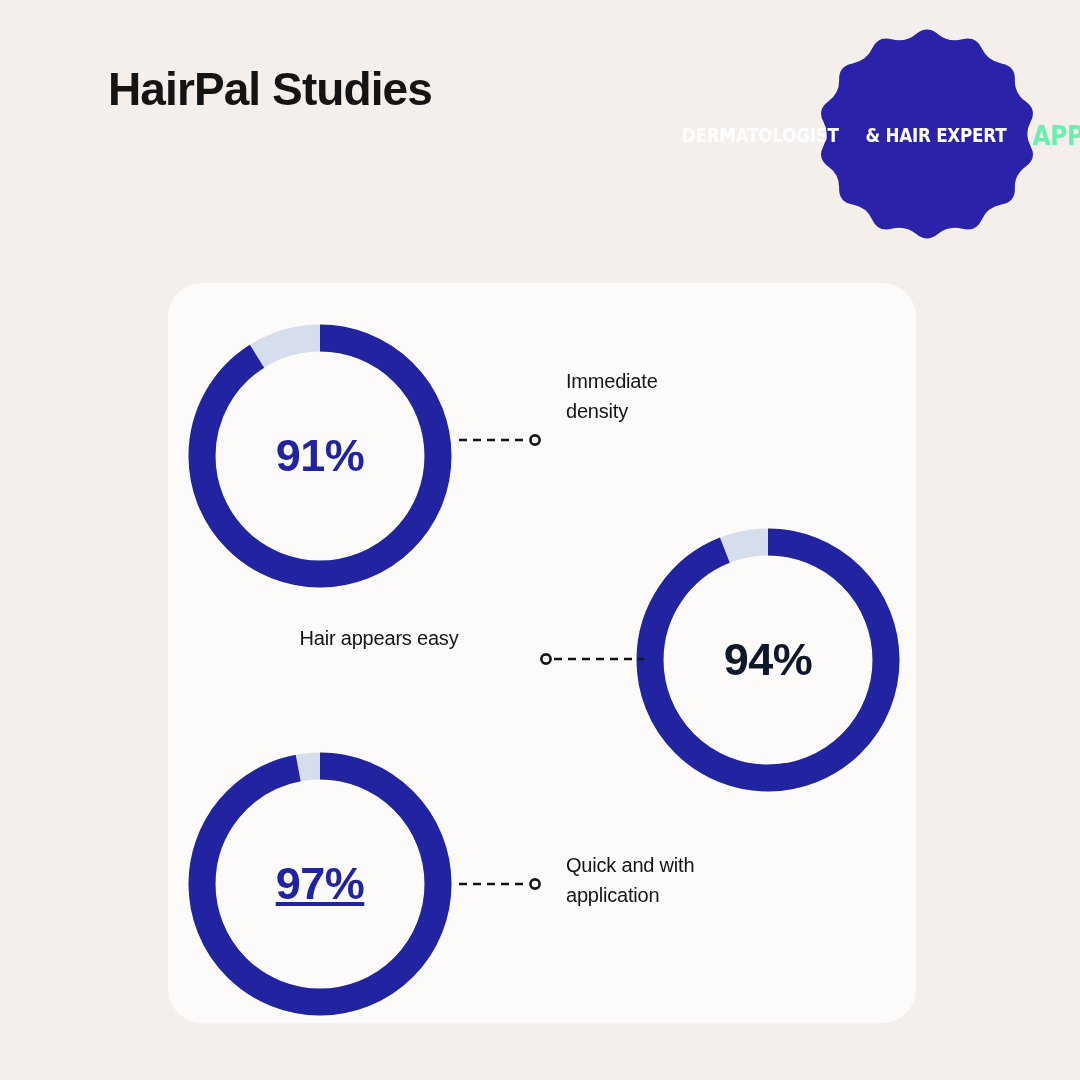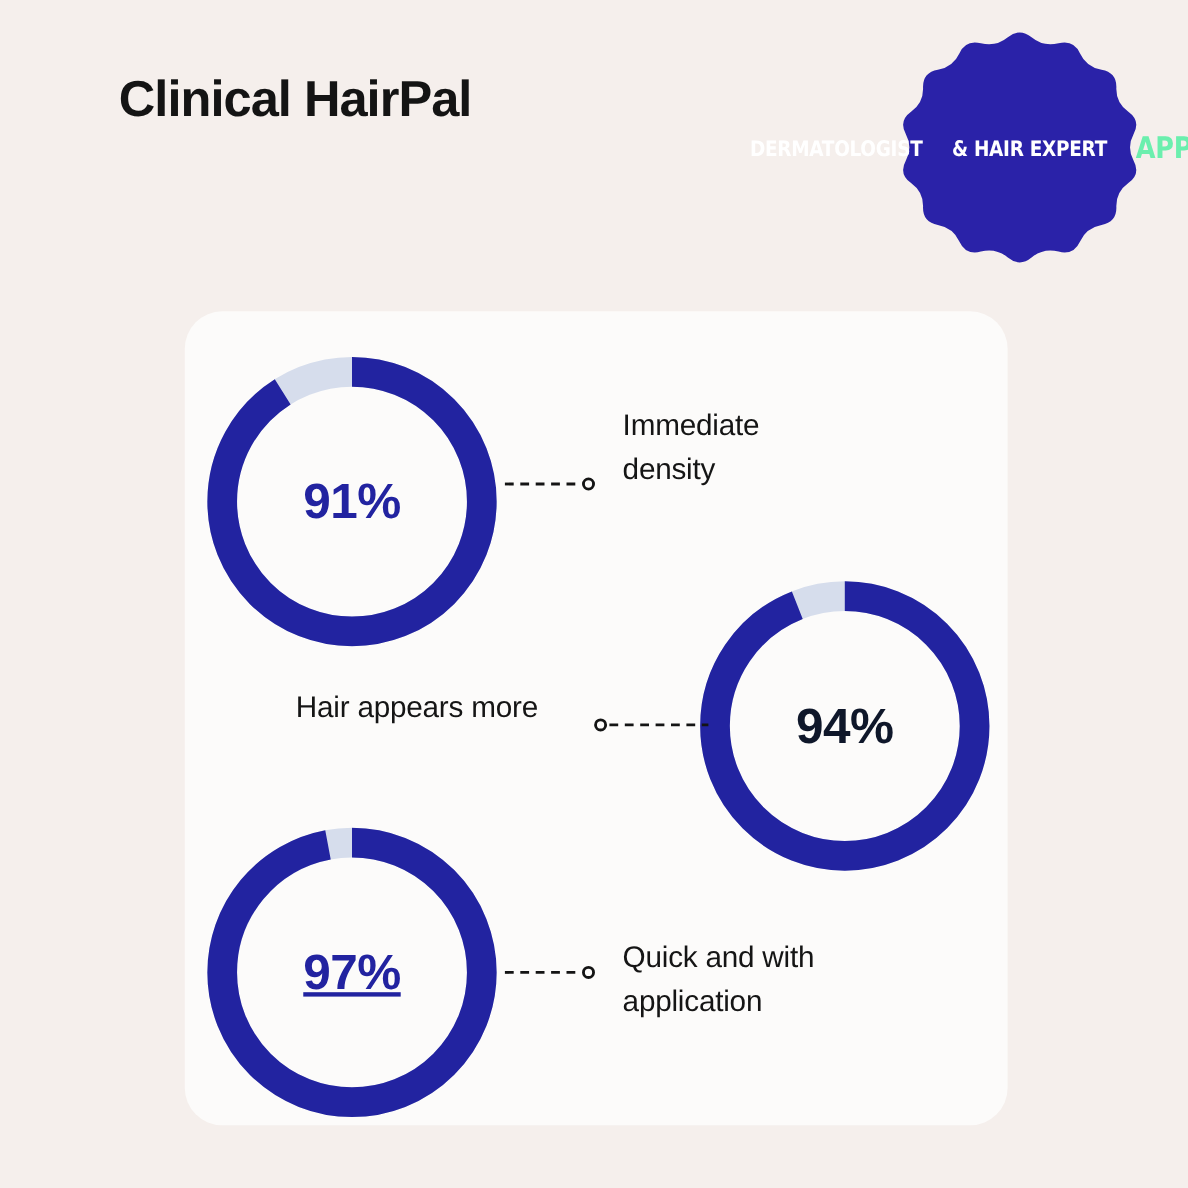--- a/index.html
+++ b/index.html
@@ -103,35 +103,35 @@
   
   .connector { position:absolute; height:18px; }
   .connector svg { display:block; overflow:visible; }
   #connector-0 { left:459px; top:431px; width:84px; }
   #connector-1 { left:540px; top:650px; width:104px; }
   #connector-2 { left:459px; top:875px; width:84px; }
 
   
   .stat-label {
     position:absolute;
-    font-size:27px;
+    font-size:20px;
     line-height:1.48;
     color:#151515;
     letter-spacing:-0.2px;
   }
   #label-0 { left:566px; top:367px; width:310px; }
   #label-1 { left:214px; top:624px; width:330px; text-align:center; }
   #label-2 { left:566px; top:851px; width:290px; }
 </style>
 </head>
 <body>
 
 <div id="stage" style="background: rgb(245, 239, 236);">
 
-  <h1 id="page-title">Clinical HairPal</h1>
+  <h1 id="page-title">HairPal Studies</h1>
 
 
   <div id="approval-badge">
     <svg viewBox="0 0 230 218">
       <path id="badge-path" fill="#2A22A8" d="M125.79,8.89 Q136.58,17.78 150.31,14.29 Q164.03,10.79 169.75,23.32 Q175.48,35.85 189.41,38.44 Q203.35,41.04 202.87,54.72 Q202.39,68.40 213.78,76.57 Q225.17,84.75 218.58,96.87 Q212.00,109.00 218.58,121.13 Q225.17,133.25 213.78,141.43 Q202.39,149.60 202.87,163.28 Q203.35,176.96 189.41,179.56 Q175.48,182.15 169.75,194.68 Q164.03,207.21 150.31,203.71 Q136.58,200.22 125.79,209.11 Q115.00,218.00 104.21,209.11 Q93.42,200.22 79.69,203.71 Q65.97,207.21 60.25,194.68 Q54.52,182.15 40.59,179.56 Q26.65,176.96 27.13,163.28 Q27.61,149.60 16.22,141.43 Q4.83,133.25 11.42,121.13 Q18.00,109.00 11.42,96.87 Q4.83,84.75 16.22,76.57 Q27.61,68.40 27.13,54.72 Q26.65,41.04 40.59,38.44 Q54.52,35.85 60.25,23.32 Q65.97,10.79 79.69,14.29 Q93.42,17.78 104.21,8.89 Q115.00,0.00 125.79,8.89 Z"></path>
     </svg>
     <div id="badge-text">
       <div class="badge-line" style="color: rgb(255, 255, 255);">DERMATOLOGIST</div>
       <div class="badge-line" style="color: rgb(255, 255, 255);">&amp; HAIR EXPERT</div>
       <div class="badge-line approved" style="color: rgb(107, 239, 174);">APPROVED</div>
@@ -181,20 +181,20 @@
       <line x1="0" y1="9" x2="70" y2="9" stroke="#141414" stroke-width="2.6" stroke-dasharray="8 6"></line>
       <circle cx="76" cy="9" r="4.6" fill="#FCFBFA" stroke="#141414" stroke-width="2.6"></circle>
     </svg>
   </div>
 
   <div class="stat-label" id="label-0">
     <div>Immediate</div>
     <div>density</div>
   </div>
   <div class="stat-label" id="label-1">
-    <div>Hair appears more</div>
+    <div>Hair appears easy</div>
   </div>
   <div class="stat-label" id="label-2">
     <div>Quick and with</div>
     <div>application</div>
   </div>
 
 </div>
 
 </body></html>

